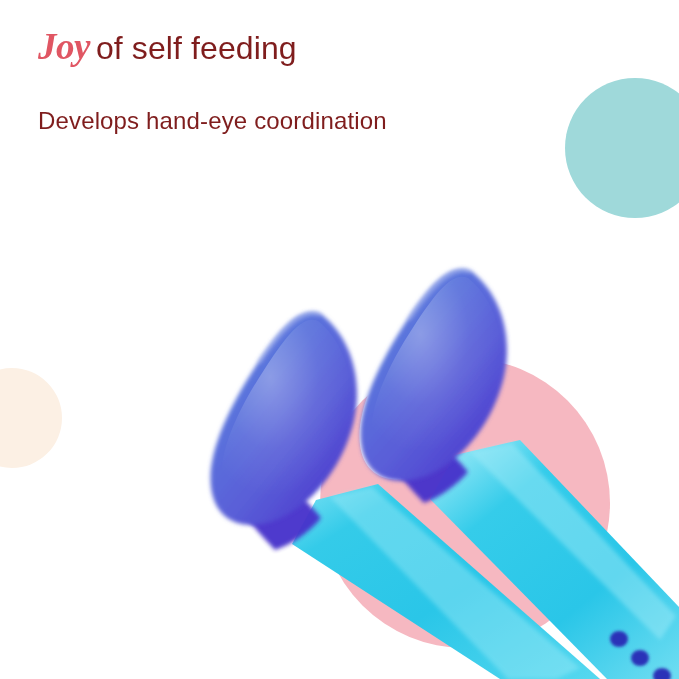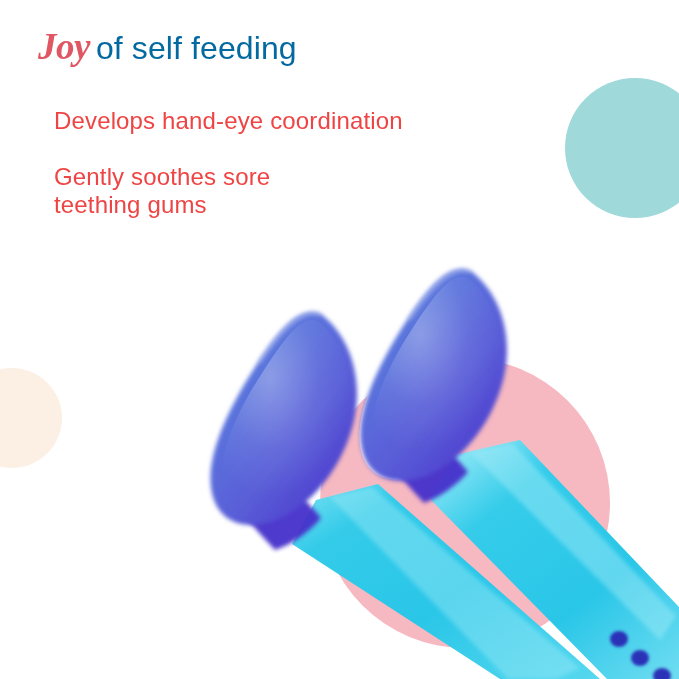--- a/index.html
+++ b/index.html
@@ -66,25 +66,25 @@
     font-family: Liberation Serif, serif;
     font-style: italic;
     font-weight: 700;
     font-size: 37px;
     color: #e05663;
     letter-spacing: -0.5px;
     padding-right: 6px;
   }
   #headline-rest {
     font-family: "Liberation Sans", sans-serif;
-    color: #0369a1;
+    color: #7f1d1d;
   }
   .benefit {
-    margin: 16px;
-    color: #ef4444;
+    margin: 0;
+    color: #7f1d1d;
     font-size: 24px;
     font-weight: 400;
     line-height: 1.17;
     letter-spacing: 0.15px;
     white-space: pre-line;
   }
   #benefit-0 { margin-top: 37px; }
   #benefit-1 { margin-top: 28px; }
   #benefit-2 { margin-top: 27px; }
 
@@ -241,17 +241,15 @@
       <ellipse cx="662" cy="676" rx="9" ry="8" fill="#2b31b8"></ellipse>
     </g>
 
     <path d="M262 540 L300 512 L350 560 L300 600 Z" fill="#ffffff" opacity="0.0"></path>
   </svg>
 
   <div id="text-block">
     <h1 id="headline"><span id="headline-joy">Joy</span><span id="headline-rest">of self feeding</span></h1>
 
     <p class="benefit" id="benefit-0">Develops hand-eye coordination</p>
-    <p class="benefit" id="benefit-1">Gently soothes sore
-teething gums</p>
   </div>
 
 </div>
 
 </body></html>

